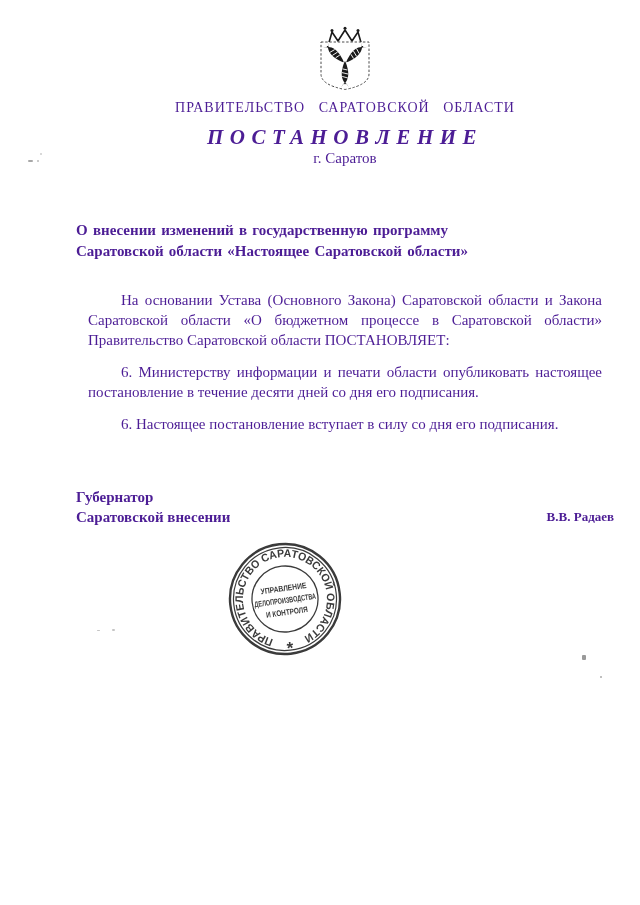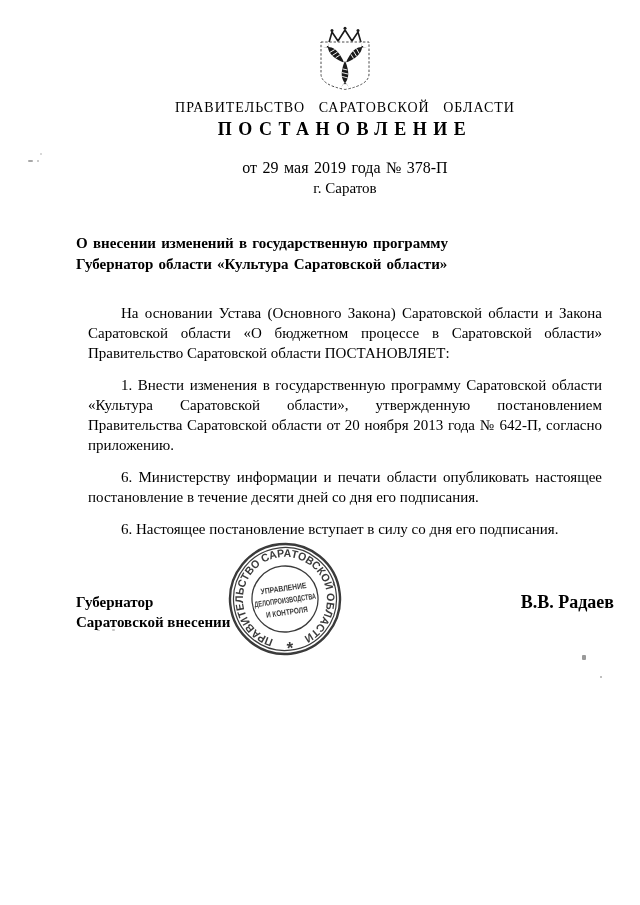--- a/index.html
+++ b/index.html
@@ -1,75 +1,77 @@
 <!DOCTYPE html>
 <html lang="ru"><head>
 <meta charset="utf-8">
 <style>
   html,body{margin:0;padding:0;}
   .page{
     position:relative;
     width:640px;height:700px;
     background:#ffffff;
     font-family:"Liberation Serif", serif;
-    color:#000000;
+    color:#4c1d95;
     overflow:hidden;
   }
   .content{
     padding:0 26px 0 76px; 
   }
   .doc-header{text-align:center;}
   .coat{margin:14px auto 0 auto;width:64px;height:76px;display:block;}
   .org-name{
     margin-top:9px;
     font-size:14px;line-height:18px;
     letter-spacing:1px;word-spacing:9px;
     white-space:nowrap;
   }
   .doc-type{
-    font-size:18px;line-height:24px;
+    margin-top:8px;
+    font-size:21px;line-height:24px;
     font-weight:bold;letter-spacing:6.5px;
     white-space:nowrap;
+    font-style:italic;
   }
   .date-line{
     margin-top:16px;
     font-size:16px;line-height:22px;
     word-spacing:1.5px;
   }
   .place-line{
     margin-top:2px;
     font-size:15px;line-height:14px;
   }
   .doc-title{
-    margin-top:38px;
+    margin-top:55px;
     font-weight:bold;
     font-size:15px;line-height:21px;
     word-spacing:1.5px;
     text-align:left;
   }
   .doc-body{margin-top:28px;}
   .doc-body p{
     margin:12px;
     font-size:15px;line-height:20px;
     text-align:justify;
     text-indent:33px;
   }
   .signature{
     margin-top:53px;
     display:flex;
     justify-content:space-between;
-    align-items:flex-start;
+    align-items:flex-end;
   }
   .sig-post{
     font-weight:bold;
     font-size:15px;line-height:20px;
   }
   .sig-name{
     font-weight:bold;
-    font-size:18px;line-height:20px;
+    font-size:13px;line-height:20px;
     padding-right:0px;
   }
   .stamp{
     position:absolute;
     left:219px;top:533px;
     width:132px;height:132px;
     transform:rotate(-6deg);
     opacity:0.92;
   }
   .stamp text{font-family:"Liberation Sans", sans-serif;}
@@ -101,32 +103,30 @@
             </g>
           </defs>
           <use href="#fish" transform="translate(7,5) rotate(-46)"></use>
           <use href="#fish" transform="translate(41,5) rotate(46)"></use>
           <use href="#fish" transform="translate(24,41) rotate(180)"></use>
         </g>
       </svg>
 
       <div class="org-name">ПРАВИТЕЛЬСТВО САРАТОВСКОЙ ОБЛАСТИ</div>
       <div class="doc-type">ПОСТАНОВЛЕНИЕ</div>
-      <div class="date-line">от 29 мая 2019 года № 378-П</div>
       <div class="place-line">г. Саратов</div>
     </header>
 
     <div class="doc-title">
       <div>О внесении изменений в государственную программу</div>
-      <div>Губернатор области «Культура Саратовской области»</div>
+      <div>Саратовской области «Настоящее Саратовской области»</div>
     </div>
 
     <div class="doc-body">
       <p>На основании Устава (Основного Закона) Саратовской области и Закона Саратовской области «О бюджетном процессе в Саратовской области» Правительство Саратовской области ПОСТАНОВЛЯЕТ:</p>
-      <p>1. Внести изменения в государственную программу Саратовской области «Культура Саратовской области», утвержденную постановлением Правительства Саратовской области от 20 ноября 2013 года № 642-П, согласно приложению.</p>
       <p>6. Министерству информации и печати области опубликовать настоящее постановление в течение десяти дней со дня его подписания.</p>
       <p>6. Настоящее постановление вступает в силу со дня его подписания.</p>
     </div>
 
     <div class="signature">
       <div class="sig-post">
         <div>Губернатор</div>
         <div>Саратовской внесении</div>
       </div>
       <div class="sig-name">В.В. Радаев</div>

